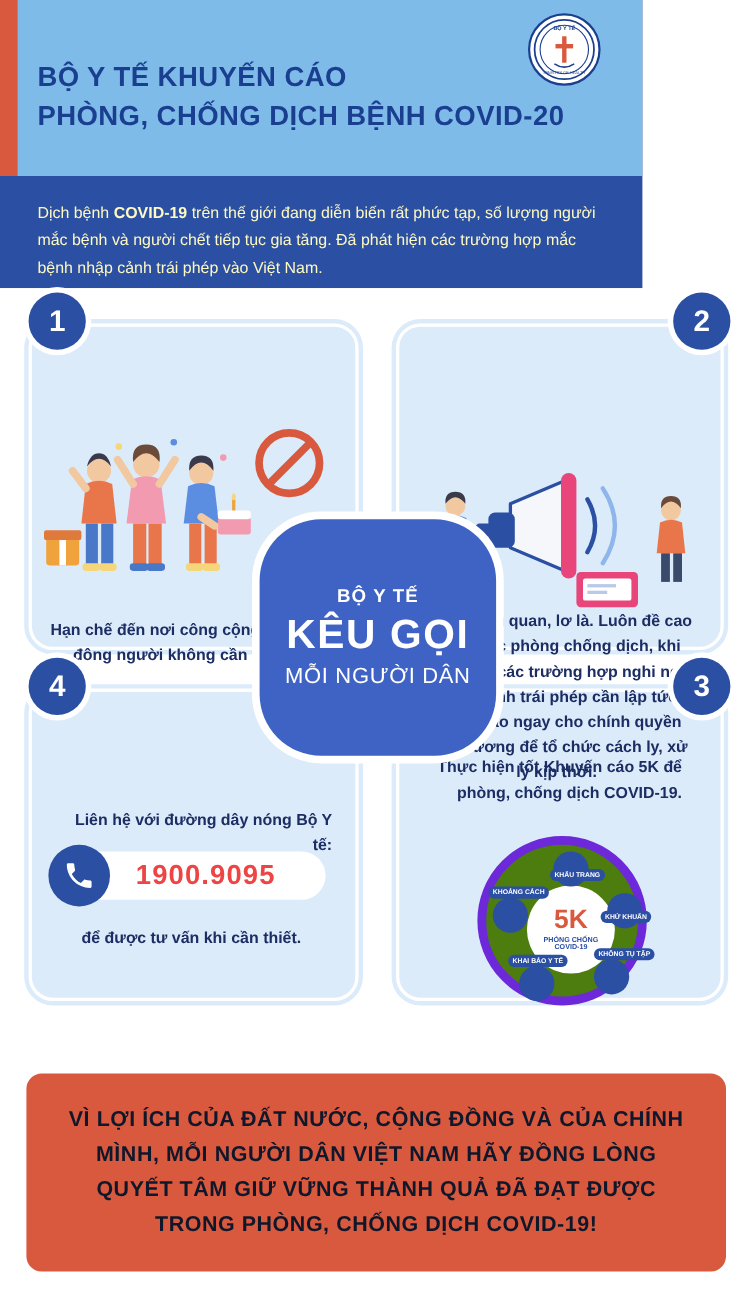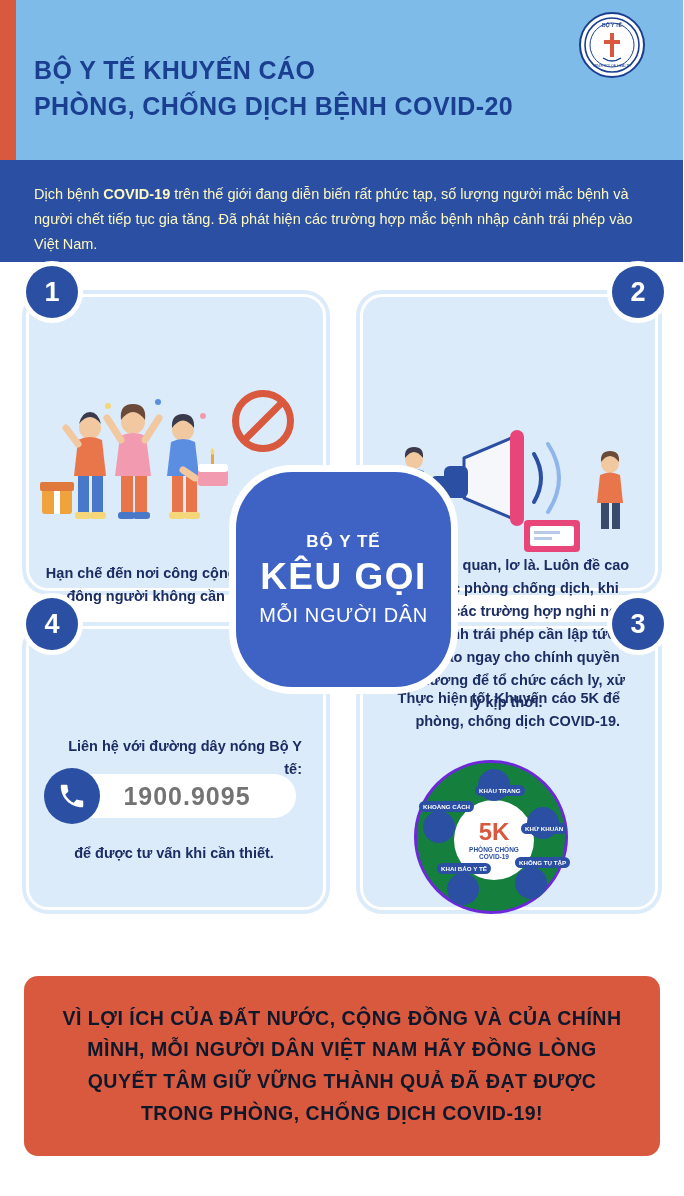--- a/index.html
+++ b/index.html
@@ -13,21 +13,21 @@
   .page {
     position: relative;
     width: 684px;
     height: 1196px;
     background: #ffffff;
   }
 
   
   .header {
     position: relative;
-    width: 683px;
+    width: 584px;
     height: 262px;
     background: #2b4fa2;
     overflow: hidden;
   }
   .header-top {
     position: relative;
     height: 160px;
     background: #7fbbe8;
   }
   .orange-bar {
@@ -158,25 +158,25 @@
     background: #d9593f;
     transform: rotate(-45deg);
   }
 
   
   .mega { position: absolute; left: 392px; top: 150px; width: 240px; height: 160px; }
 
   
   .fivek {
     position: absolute;
-    left: 414px; top: 498px;
+    left: 434px; top: 498px;
     width: 154px; height: 154px;
     border-radius: 50%;
-    background: #15803d;
-    border: 3px solid #6d28d9;
+    background: #4d7c0f;
+    border: 8px solid #6d28d9;
   }
   .fivek .inner {
     position: absolute;
     left: 37px; top: 37px;
     width: 80px; height: 80px;
     border-radius: 50%;
     background: #ffffff;
     display: flex; flex-direction: column;
     align-items: center; justify-content: center;
     color: #d9593f;
@@ -204,21 +204,21 @@
     position: absolute;
     left: 60px; top: 512px;
     width: 236px; height: 44px;
     background: #ffffff;
     border-radius: 22px;
     display: flex; align-items: center;
   }
   .hotline .num {
     flex: 1;
     text-align: center;
-    color: #737373;
+    color: #ef4444;
     font-size: 25px;
     font-weight: bold;
     letter-spacing: 1px;
     padding-left: 18px;
   }
   .phone-circle {
     position: absolute;
     left: 44px; top: 506px;
     width: 56px; height: 56px;
     border-radius: 50%;

